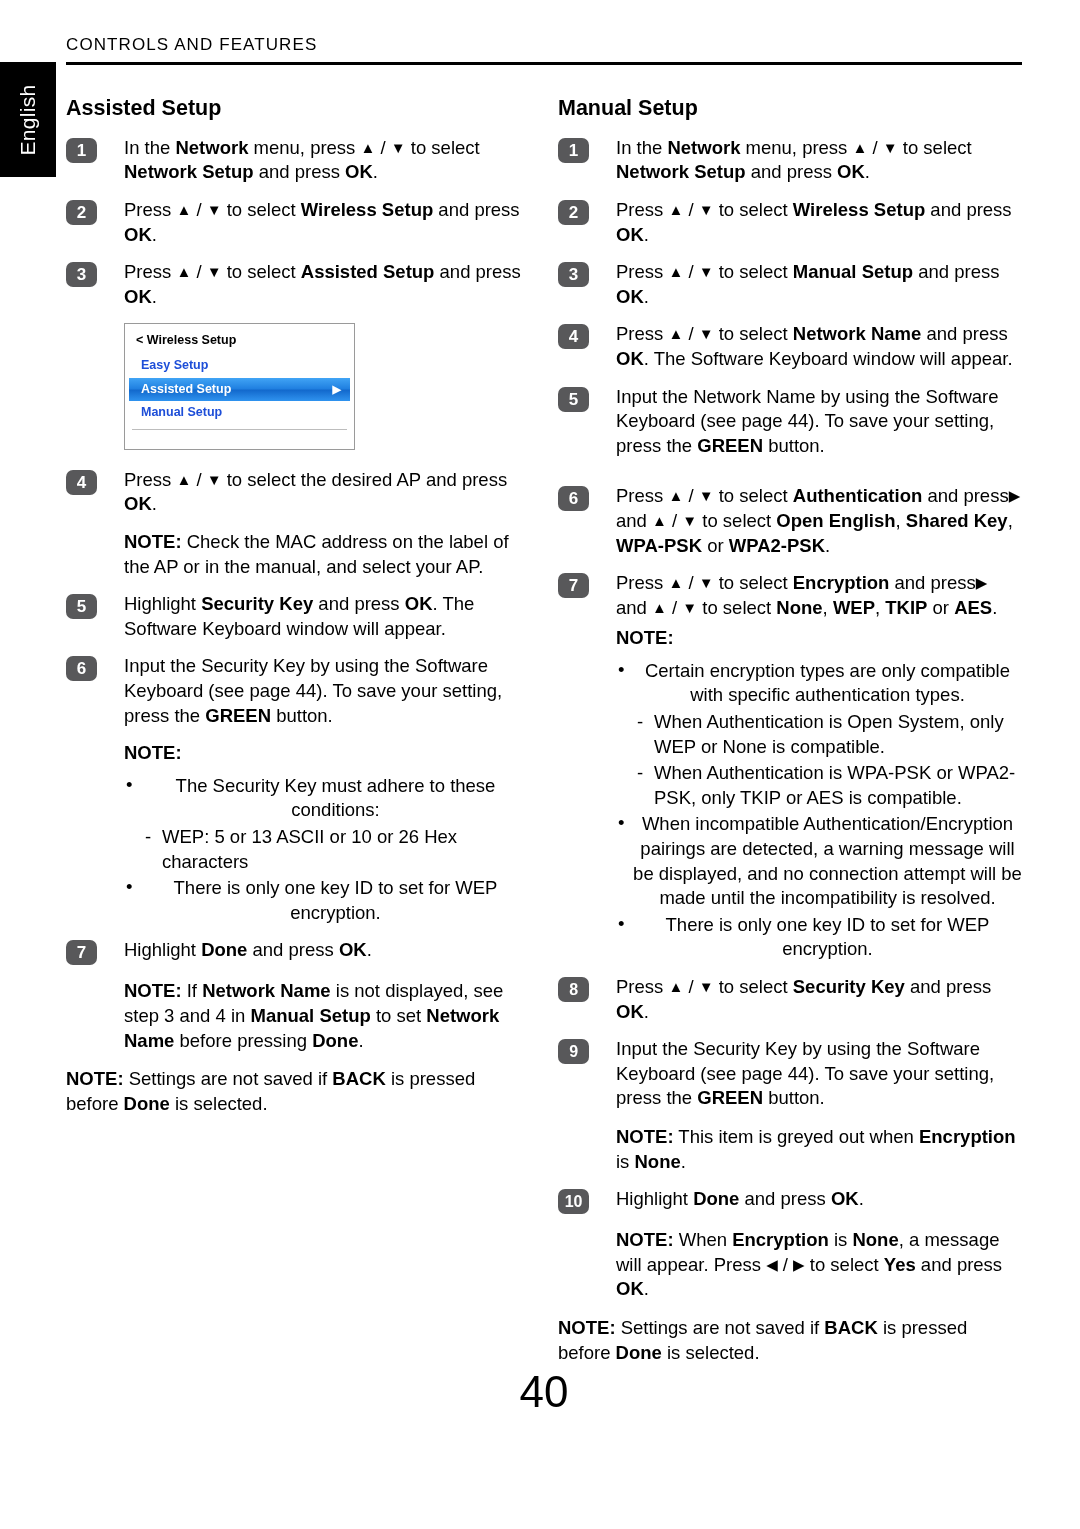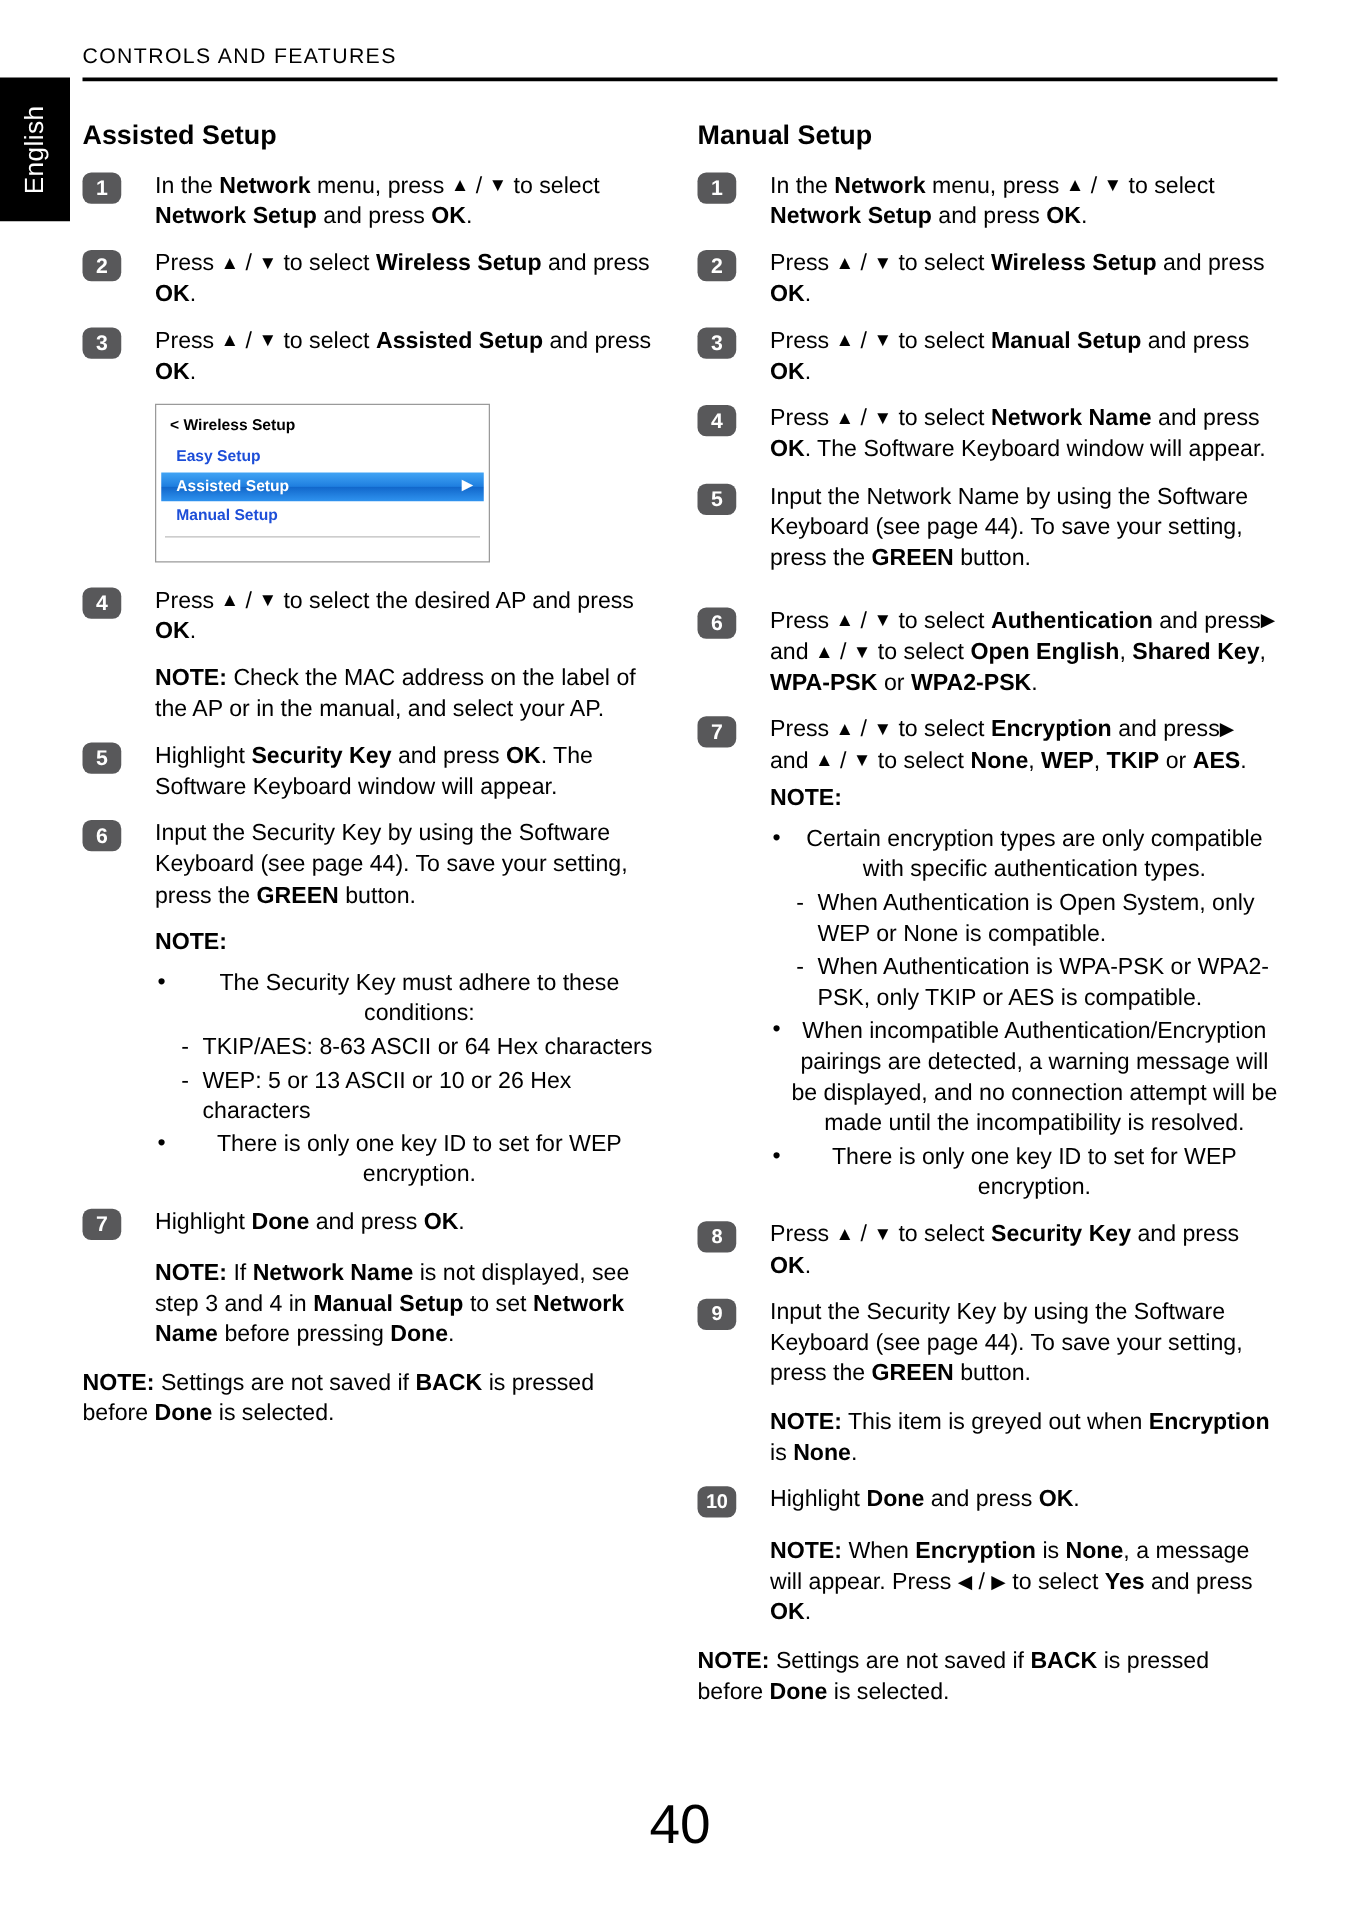--- a/index.html
+++ b/index.html
@@ -170,21 +170,21 @@
     content: "-";
     position: absolute;
     left: 4px;
     top: 0;
   }
   .sub-dashes { margin-left: 17px; }
 
   
   .osd {
     margin: 14px 0 18px 58px;
-    width: 268px;
+    width: 231px;
     border: 1px solid #9a9a9a;
     background: #ffffff;
     padding: 7px 0 0 0;
     box-sizing: border-box;
   }
   .osd-crumb {
     font-size: 12.5px;
     font-weight: bold;
     padding: 2px 0 5px 11px;
     line-height: 1.25;
@@ -217,21 +217,21 @@
     margin: 4px 7px 0 7px;
   }
   .osd-foot {
     height: 19px;
   }
 
   
   .page-number {
     position: absolute;
     left: 0;
-    top: 1438px;
+    top: 1370px;
     width: 956px;
     text-align: center;
     font-size: 44px;
     line-height: 1;
   }
 </style>
 </head>
 <body>
 
 <div class="lang-tab">
@@ -292,21 +292,20 @@
         <div class="badge">6</div>
         <div class="step-body">Input the Security Key by using the Software Keyboard (see page 44). To save your setting, press the <b>GREEN</b> button.</div>
       </div>
 
       <div class="indent">
         <p class="para tight" style="font-weight:bold;">NOTE:</p>
         <ul class="bullets">
           <li>The Security Key must adhere to these conditions:</li>
         </ul>
         <ul class="dashes sub-dashes">
-          <li>TKIP/AES: 8-63 ASCII or 64 Hex characters</li>
           <li>WEP: 5 or 13 ASCII or 10 or 26 Hex characters</li>
         </ul>
         <ul class="bullets" style="margin-top:2px;margin-bottom:13px;">
           <li>There is only one key ID to set for WEP encryption.</li>
         </ul>
       </div>
 
       <div class="step">
         <div class="badge">7</div>
         <div class="step-body">Highlight <b>Done</b> and press <b>OK</b>.</div>

